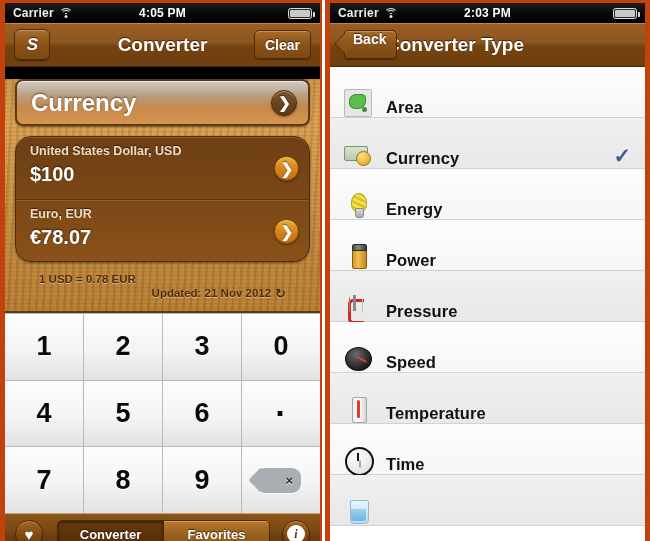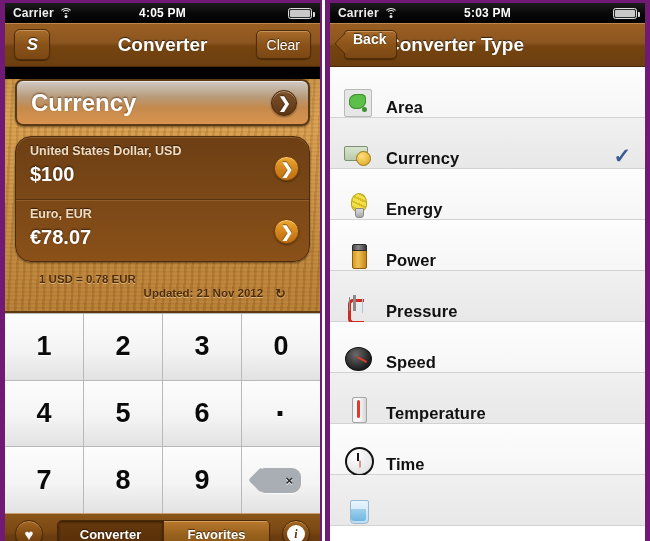--- a/index.html
+++ b/index.html
@@ -2,21 +2,21 @@
 <html><head>
 <meta charset="utf-8">
 <style>
   * { margin:0; padding:0; box-sizing:border-box; }
   html,body { width:650px; height:541px; overflow:hidden; background:#fff; }
   body { font-family:"Liberation Sans", sans-serif; -webkit-font-smoothing:antialiased; }
 
   .stage { position:relative; width:650px; height:541px; display:flex; background:#ffffff; }
 
   
-  .phone { position:relative; width:325px; height:541px; overflow:hidden; background:#701a75; }
+  .phone { position:relative; width:325px; height:541px; overflow:hidden; background:#c2410c; }
   .phone.left  { border-right:3px solid #ffffff; }
   .phone-inner { position:absolute; left:5px; top:3px; width:315px; height:538px; overflow:hidden;
                  background:#000; }
 
   
   .statusbar { position:relative; height:20px; background:#0b0b0b;
                background:linear-gradient(180deg,#1c1c1c 0%,#080808 55%,#000 100%);
                display:flex; align-items:center; color:#f2f2f2;
                font-size:12px; font-weight:bold; letter-spacing:.2px; }
   .sb-left { position:absolute; left:8px; display:flex; align-items:center; gap:5px; }
@@ -49,21 +49,21 @@
   .logo-btn { position:relative; z-index:2; margin-left:9px; width:36px; height:31px; border-radius:6px;
               background:linear-gradient(180deg,#a96c2b 0%,#8a5319 50%,#7b4713 100%);
               border:1px solid #4e2c08; box-shadow:inset 0 1px 0 rgba(255,220,170,.35), 0 1px 1px rgba(0,0,0,.4);
               display:flex; align-items:center; justify-content:center; }
   .logo-s { color:#fff; font-size:17px; font-weight:bold; font-style:italic;
             text-shadow:0 -1px 1px rgba(0,0,0,.6); letter-spacing:-1px; }
 
   .clear-btn { position:absolute; right:9px; z-index:2; height:29px; padding:0 10px; border-radius:5px;
                background:linear-gradient(180deg,#a96c2b 0%,#8a5319 50%,#7b4713 100%);
                border:1px solid #4e2c08; box-shadow:inset 0 1px 0 rgba(255,220,170,.35), 0 1px 1px rgba(0,0,0,.35);
-               display:flex; align-items:center; color:#fff; font-size:14px; font-weight:normal;
+               display:flex; align-items:center; color:#fff; font-size:14px; font-weight:bold;
                text-shadow:0 -1px 1px rgba(0,0,0,.6); }
 
   .back-btn { position:relative; z-index:2; margin-left:14px; height:29px; padding:0 10px 0 8px;
               border-radius:4px 5px 5px 4px;
               background:linear-gradient(180deg,#a96c2b 0%,#8a5319 50%,#7b4713 100%);
               border:1px solid #4e2c08; box-shadow:inset 0 1px 0 rgba(255,220,170,.35), 0 1px 1px rgba(0,0,0,.35);
               display:flex; color:#fff; font-size:14px; font-weight:bold;
               text-shadow:0 -1px 1px rgba(0,0,0,.6); }
   .back-btn::before { content:""; position:absolute; left:-8px; top:4.5px; width:14px; height:14px;
               background:linear-gradient(135deg,#9f6326 0%,#8a5319 60%);
@@ -99,21 +99,21 @@
   .amt-row + .amt-row { border-top:1px solid #5b3310; box-shadow:inset 0 1px 0 rgba(255,190,120,.18); }
   .amt-name { color:#f0dcc2; font-size:12.5px; font-weight:bold; text-shadow:0 -1px 1px rgba(0,0,0,.6); }
   .amt-val { color:#fff; font-size:20px; font-weight:bold; line-height:30px; margin-top:1px;
              text-shadow:0 -1px 2px rgba(0,0,0,.55); }
   .chev.gold { position:absolute; right:10px; top:19px; width:25px; height:25px;
                background:linear-gradient(180deg,#f0a92e 0%,#d2821a 55%,#c06f12 100%); border:1px solid #7a4509; }
 
   .rate-bar { position:relative; height:22px; margin-top:6px; display:flex; align-items:center;
               color:#4e2d0c; font-size:11.5px; font-weight:bold; text-shadow:0 1px 0 rgba(255,225,180,.55); }
   .rate-left { position:absolute; left:34px; }
-  .rate-right { position:absolute; right:34px; display:flex; align-items:center; gap:12px;margin-top:28px; }
+  .rate-right { position:absolute; right:34px; display:flex; align-items:center; gap:4px;margin-top:28px; }
   .refresh-ico { font-size:13px; font-weight:bold; }
 
   
   .keypad { display:grid; grid-template-columns:repeat(4,1fr); grid-template-rows:repeat(3,1fr);
             height:200px; background:#b9b9b9; gap:1px; padding-top:1px; }
   .key { background:linear-gradient(180deg,#fdfdfd 0%,#f4f4f4 55%,#e2e2e2 100%);
          display:flex; align-items:center; justify-content:center;
          font-size:27px; font-weight:bold; color:#0a0a0a; text-shadow:0 1px 0 rgba(255,255,255,.9); }
   .key.dot { font-size:34px; }
   .bksp { width:40px; height:25px; background:#a9adb4; border-radius:4px 9px 9px 4px; position:relative;
@@ -338,21 +338,21 @@
       <div class="statusbar">
         <div class="sb-left">
           <span class="sb-carrier">Carrier</span>
           <span class="wifi">
               <i class="a"></i>
               <i class="b"></i>
               <i class="c"></i>
               <i class="d"></i>
             </span>
         </div>
-        <div class="sb-time">5:03 PM</div>
+        <div class="sb-time">2:03 PM</div>
         <div class="sb-batt"></div>
       </div>
 
       <div class="navbar">
         <div class="back-btn">
           <span class="back-lbl">Back</span>
         </div>
         <div class="nav-title left-align">Converter Type</div>
       </div>
 

